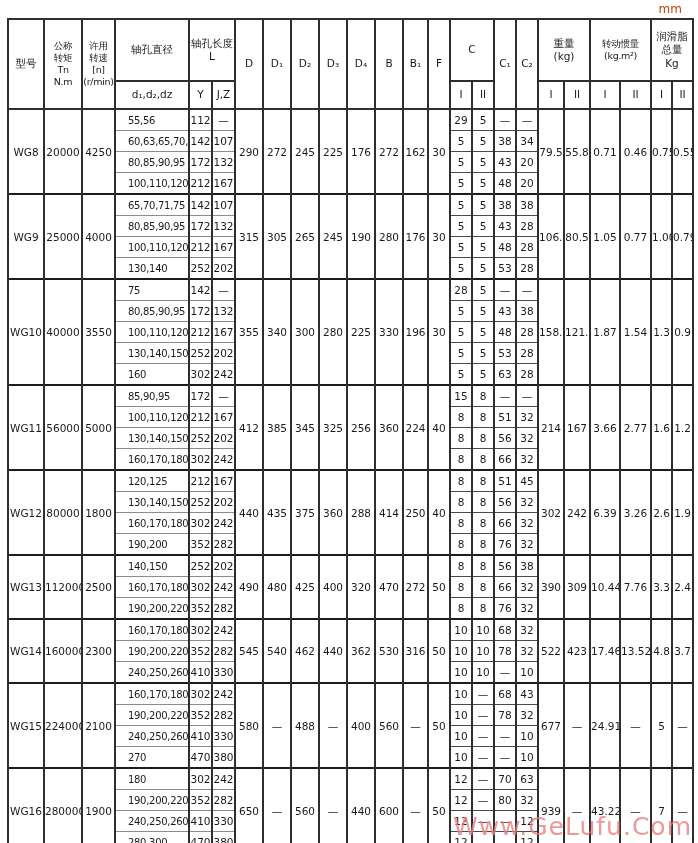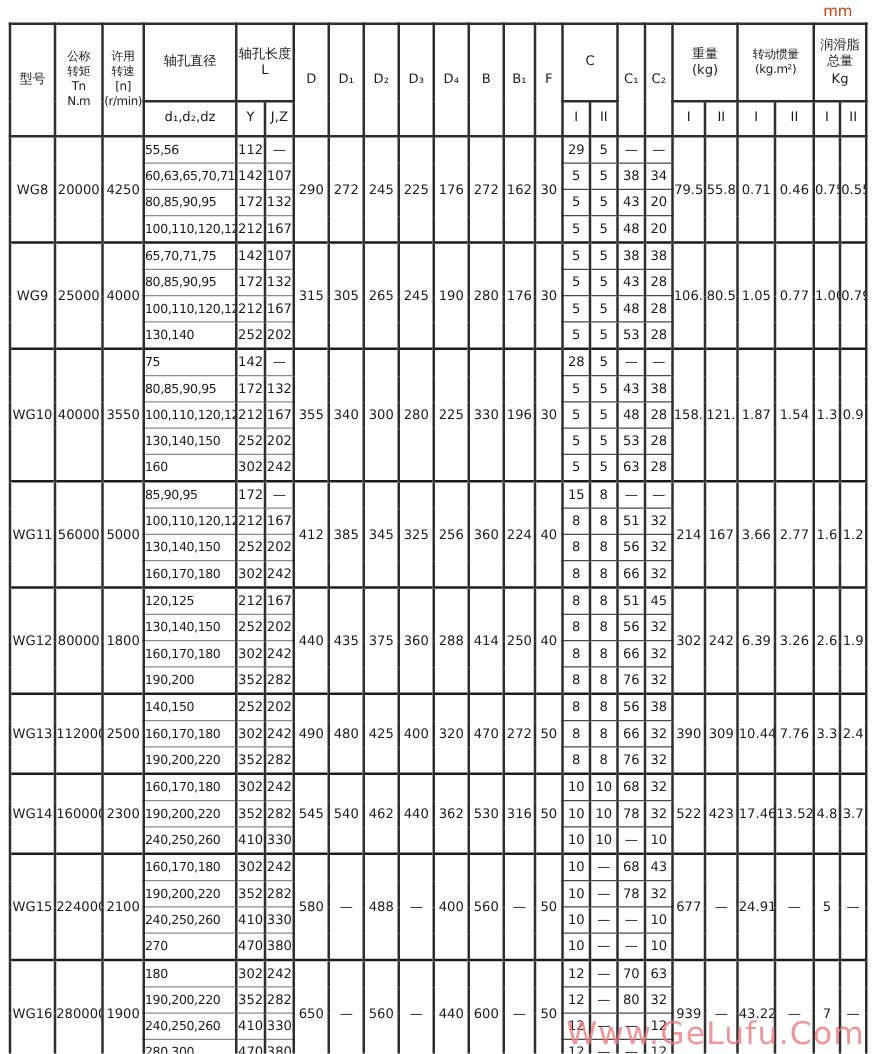--- a/index.html
+++ b/index.html
@@ -11,21 +11,21 @@
   th,td{overflow:hidden;}
   th{border:2px solid #2e2e2e;font-weight:normal;font-size:10.5px;text-align:center;
      vertical-align:middle;white-space:pre-line;line-height:1.25;padding:0;}
   th.hdr-sm{font-size:9.5px;letter-spacing:-0.3px;}
   .h1 th{height:60px;}
   .h2 th{height:26px;margin-left:32px;}
   td{border-left:2px solid #2e2e2e;border-right:2px solid #2e2e2e;
      border-top:1px solid #8c8c8c;border-bottom:1px solid #8c8c8c;
      font-size:10.5px;text-align:center;vertical-align:middle;padding:0;height:20px;
      white-space:nowrap;}
-  td.bores{text-align:left;padding-left:0;font-size:10px;letter-spacing:-0.3px;}
+  td.bores{text-align:left;padding-left:12px;font-size:10px;letter-spacing:-0.3px;}
   td.cgrid{border-top-color:#4a4a4a;border-bottom-color:#4a4a4a;}
   tr.grp td{border-top:2px solid #1c1c1c;}
   .wm{position:absolute;right:6px;bottom:2px;text-align:right;pointer-events:none;}
   .wm1{font-size:21px;letter-spacing:9px;color:rgba(190,70,70,0.55);font-weight:bold;}
   .wm2{font-size:25px;letter-spacing:1px;color:rgba(235,125,125,0.8);}
 </style>
 </head>
 <body>
 
 <div class="page">

